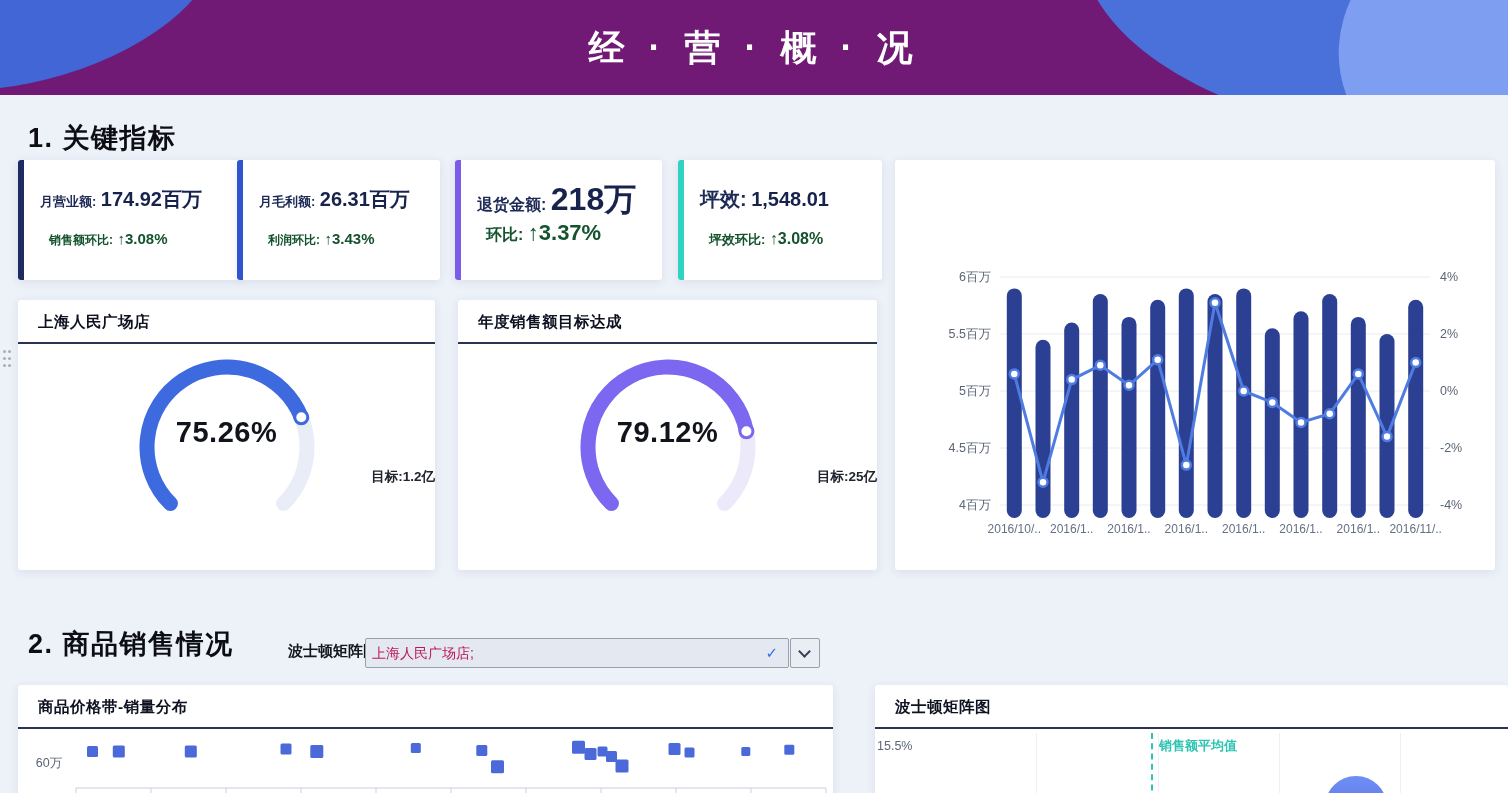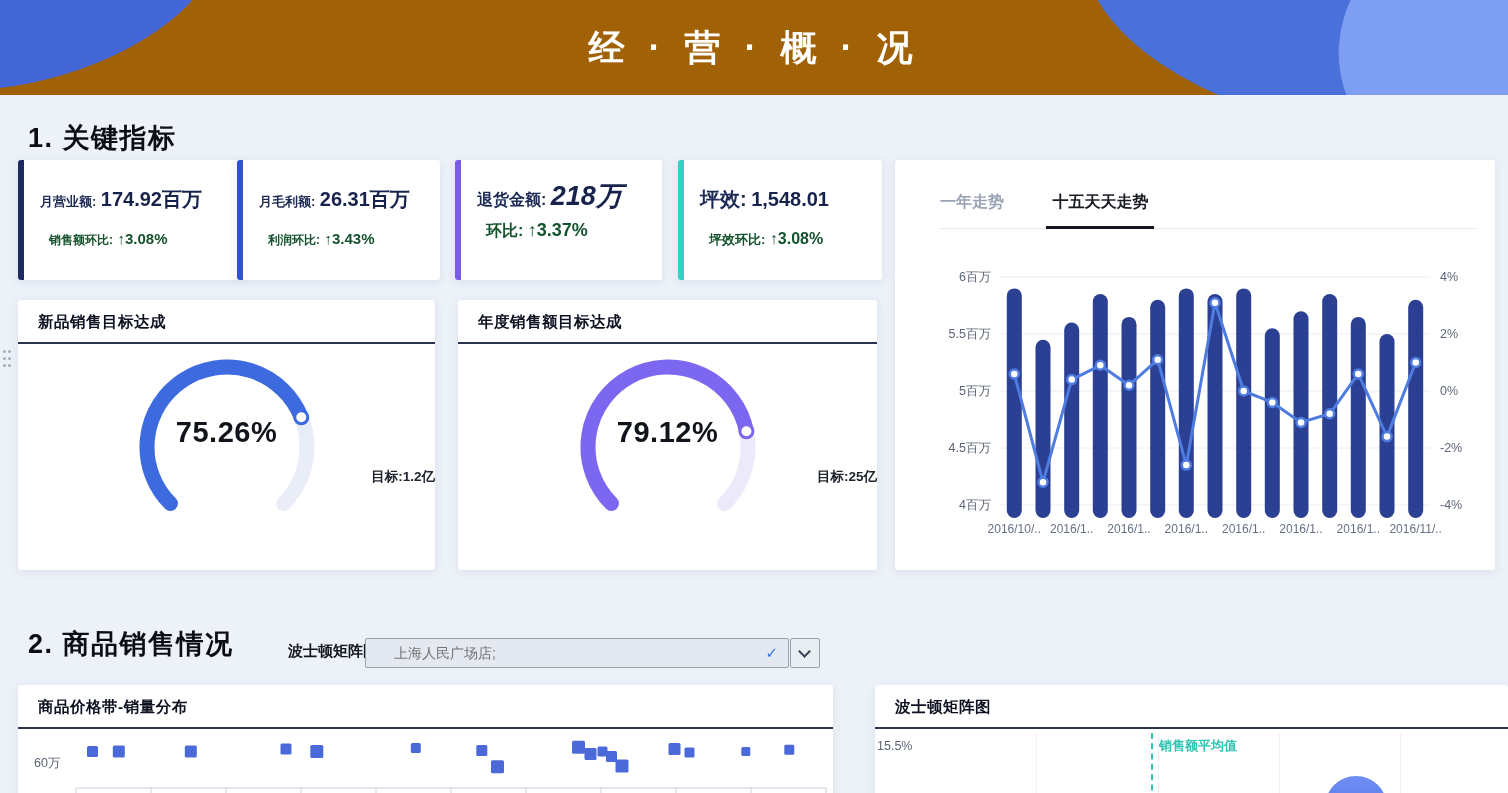--- a/index.html
+++ b/index.html
@@ -1,21 +1,21 @@
 <!DOCTYPE html>
 <html><head>
 <meta charset="utf-8">
 <style>
   *{margin:0;padding:0;box-sizing:border-box;}
   html,body{width:1508px;height:793px;}
   body{font-family:"Liberation Sans","DejaVu Sans",sans-serif;background:#edf1f8;}
   .stage{position:relative;width:1508px;height:793px;overflow:hidden;background:#edf1f8;}
 
   
-  .topbar{position:absolute;left:0;top:0;width:100%;height:95px;background:#a16207;overflow:hidden;}
+  .topbar{position:absolute;left:0;top:0;width:100%;height:95px;background:#701a75;overflow:hidden;}
   .wave{position:absolute;border-radius:50%;}
   .wave-l1{width:360px;height:170px;left:-140px;top:-92px;background:#4366d6;transform:rotate(-17deg);}
   .wave-r1{width:470px;height:260px;right:-40px;top:-140px;background:#4a70da;transform:rotate(14deg);}
   .wave-r2{width:330px;height:280px;right:-160px;top:-95px;background:#7e9ef2;transform:rotate(-10deg);}
   .page-title{position:absolute;left:0;right:0;top:0;height:95px;line-height:95px;text-align:center;color:#ffffff;font-size:36px;font-weight:900;letter-spacing:7px;}
 
   .sec{position:absolute;color:#0c0e13;font-weight:900;letter-spacing:1.5px;font-size:27px;white-space:nowrap;}
   .sec1{left:28px;top:120px;}
   .sec2{left:28px;top:626px;}
 
@@ -26,22 +26,22 @@
   
   .kpi{top:160px;height:120px;}
   .kpi .accent{position:absolute;left:0;top:0;width:6px;height:100%;border-radius:3px 0 0 3px;}
   .kpi .row1{position:absolute;left:22px;top:26px;white-space:nowrap;color:#1d2a56;}
   .kpi .row2{position:absolute;left:31px;top:70px;white-space:nowrap;color:#14532d;}
   .klabel{font-size:13px;font-weight:700;}
   .kvalue{font-size:20px;font-weight:800;color:#17234c;}
   .slabel{font-size:12px;font-weight:700;}
   .svalue{font-size:15px;font-weight:800;}
   .kpi-2 .row1{top:18px;}  .kpi-2 .row2{top:60px;}
-  .kpi-2 .klabel{font-size:16px;} .kpi-2 .kvalue{font-size:27px;font-style:italic;}
-  .kpi-2 .slabel{font-size:16px;} .kpi-2 .svalue{font-size:18px;}
+  .kpi-2 .klabel{font-size:16px;} .kpi-2 .kvalue{font-size:32px;}
+  .kpi-2 .slabel{font-size:16px;} .kpi-2 .svalue{font-size:22px;}
   .kpi-3 .klabel{font-size:20px;} .kpi-3 .kvalue{font-size:20px;}
   .kpi-3 .slabel{font-size:13px;} .kpi-3 .svalue{font-size:16px;}
 
   
   .gauge-card{top:300px;height:270px;}
   .gauge-svg{position:absolute;left:50%;top:52px;margin-left:-100px;}
   .gauge-percent{position:absolute;left:0;right:0;top:116px;text-align:center;font-size:29px;font-weight:800;color:#11141b;letter-spacing:.5px;}
   .gauge-target{position:absolute;left:0;right:0;top:168px;text-align:right;font-size:13.5px;font-weight:700;color:#20242e;}
 
   
@@ -51,28 +51,28 @@
   .tab.active{color:#181b22;}
   .tab.active::after{content:"";position:absolute;left:-6px;right:-6px;bottom:-1px;height:3px;background:#14171d;}
   #trend-svg{position:absolute;left:30px;top:95px;}
   svg text{font-family:"Liberation Sans","DejaVu Sans",sans-serif;}
   .ax{font-size:12.5px;fill:#5c6576;}
   .axx{font-size:12px;fill:#667085;}
 
   
   .store-label{position:absolute;left:288px;top:642px;font-size:15px;font-weight:800;color:#12161f;}
   .select{position:absolute;left:365px;top:638px;width:424px;height:30px;background:#e3e8f1;border:1px solid #98a0ae;border-radius:2px;cursor:pointer;}
-  .select-value{position:absolute;left:28px;top:6px;font-size:14px;color:#737373;}
+  .select-value{position:absolute;left:6px;top:6px;font-size:14px;color:#be185d;}
   .check{position:absolute;right:10px;top:5px;color:#2f6fe4;font-size:15px;font-weight:800;}
   .select-btn{position:absolute;left:790px;top:638px;width:30px;height:30px;background:#e9edf4;border:1px solid #98a0ae;border-radius:2px;cursor:pointer;}
   .chev{position:absolute;left:9px;top:8px;width:9px;height:9px;border-right:2px solid #39404e;border-bottom:2px solid #39404e;transform:rotate(45deg);}
 
   
   .bottom-card{top:685px;height:200px;}
-  .y-tick{position:absolute;font-size:12.5px;color:#5c6576;text-align:left;}
+  .y-tick{position:absolute;font-size:12.5px;color:#5c6576;text-align:center;}
   #scatter-svg{position:absolute;left:50px;top:48px;}
   .boston-plot{position:absolute;left:40px;top:48px;width:600px;height:150px;}
   .vline{position:absolute;top:0;height:150px;border-left:1px solid #edf0f6;}
   .avg-line{position:absolute;top:0;height:150px;border-left:2px dashed #2fc4b2;}
   .avg-label{position:absolute;font-size:13px;font-weight:700;white-space:nowrap;}
   .bubble{position:absolute;border-radius:50%;background:linear-gradient(180deg,#6f8ef5,#4d6fe0);}
 
   
   .grip{position:absolute;left:3px;top:350px;width:10px;height:22px;cursor:grab;}
   .grip::before{content:"";position:absolute;width:3px;height:3px;border-radius:50%;background:#a8aeba;
@@ -109,24 +109,20 @@
     <div class="row1"><span class="klabel">退货金额:</span> <span class="kvalue">218万</span></div>
     <div class="row2"><span class="slabel">环比:</span> <span class="svalue">↑3.37%</span></div>
   </div>
   <div class="card kpi kpi-3" style="left:678px;width:204px;">
     <span class="accent" style="background: rgb(46, 211, 194);"></span>
     <div class="row1"><span class="klabel">坪效:</span> <span class="kvalue">1,548.01</span></div>
     <div class="row2"><span class="slabel">坪效环比:</span> <span class="svalue">↑3.08%</span></div>
   </div>
 
   <div class="card trend-card">
-    <div class="tabs">
-      <span class="tab">一年走势</span>
-      <span class="tab active">十五天天走势</span>
-    </div>
     <svg id="trend-svg" width="560" height="300" viewBox="0 0 560 300">
         <line x1="75" y1="250" x2="505" y2="250" stroke="#e9ecf3" stroke-width="1"></line>
         <text x="66" y="254" text-anchor="end" class="ax">4百万</text>
         <line x1="75" y1="193" x2="505" y2="193" stroke="#e9ecf3" stroke-width="1"></line>
         <text x="66" y="197" text-anchor="end" class="ax">4.5百万</text>
         <line x1="75" y1="136" x2="505" y2="136" stroke="#e9ecf3" stroke-width="1"></line>
         <text x="66" y="140" text-anchor="end" class="ax">5百万</text>
         <line x1="75" y1="79" x2="505" y2="79" stroke="#e9ecf3" stroke-width="1"></line>
         <text x="66" y="83" text-anchor="end" class="ax">5.5百万</text>
         <line x1="75" y1="22" x2="505" y2="22" stroke="#e9ecf3" stroke-width="1"></line>
@@ -172,21 +168,21 @@
         <circle cx="347.3" cy="147.4" r="4.5" fill="#ffffff" stroke="#4f7ce0" stroke-width="2.5"></circle>
         <circle cx="376.0" cy="167.4" r="4.5" fill="#ffffff" stroke="#4f7ce0" stroke-width="2.5"></circle>
         <circle cx="404.7" cy="158.8" r="4.5" fill="#ffffff" stroke="#4f7ce0" stroke-width="2.5"></circle>
         <circle cx="433.3" cy="118.9" r="4.5" fill="#ffffff" stroke="#4f7ce0" stroke-width="2.5"></circle>
         <circle cx="462.0" cy="181.6" r="4.5" fill="#ffffff" stroke="#4f7ce0" stroke-width="2.5"></circle>
         <circle cx="490.7" cy="107.5" r="4.5" fill="#ffffff" stroke="#4f7ce0" stroke-width="2.5"></circle>
       </svg>
   </div>
 
   <div class="card gauge-card" style="left:18px;width:417px;">
-    <div class="card-title">新品销售目标达成</div>
+    <div class="card-title">上海人民广场店</div>
     <div class="card-rule"></div>
     <svg class="gauge-svg" width="200" height="195" viewBox="0 0 200 195">
         <path d="M 43.43 151.57 A 80 80 0 1 1 156.57 151.57" fill="none" stroke="#e9edf8" stroke-width="15" stroke-linecap="round"></path>
         <path d="M 43.43 151.57 A 80 80 0 1 1 174.28 65.29" fill="none" stroke="#3e6ae0" stroke-width="15" stroke-linecap="round"></path>
         <circle cx="174.28" cy="65.29" r="6.5" fill="#ffffff" stroke="#3e6ae0" stroke-width="3"></circle>
       </svg>
     <div class="gauge-percent">75.26%</div>
     <div class="gauge-target">目标:1.2亿</div>
   </div>
   <div class="card gauge-card" style="left:458px;width:419px;">

